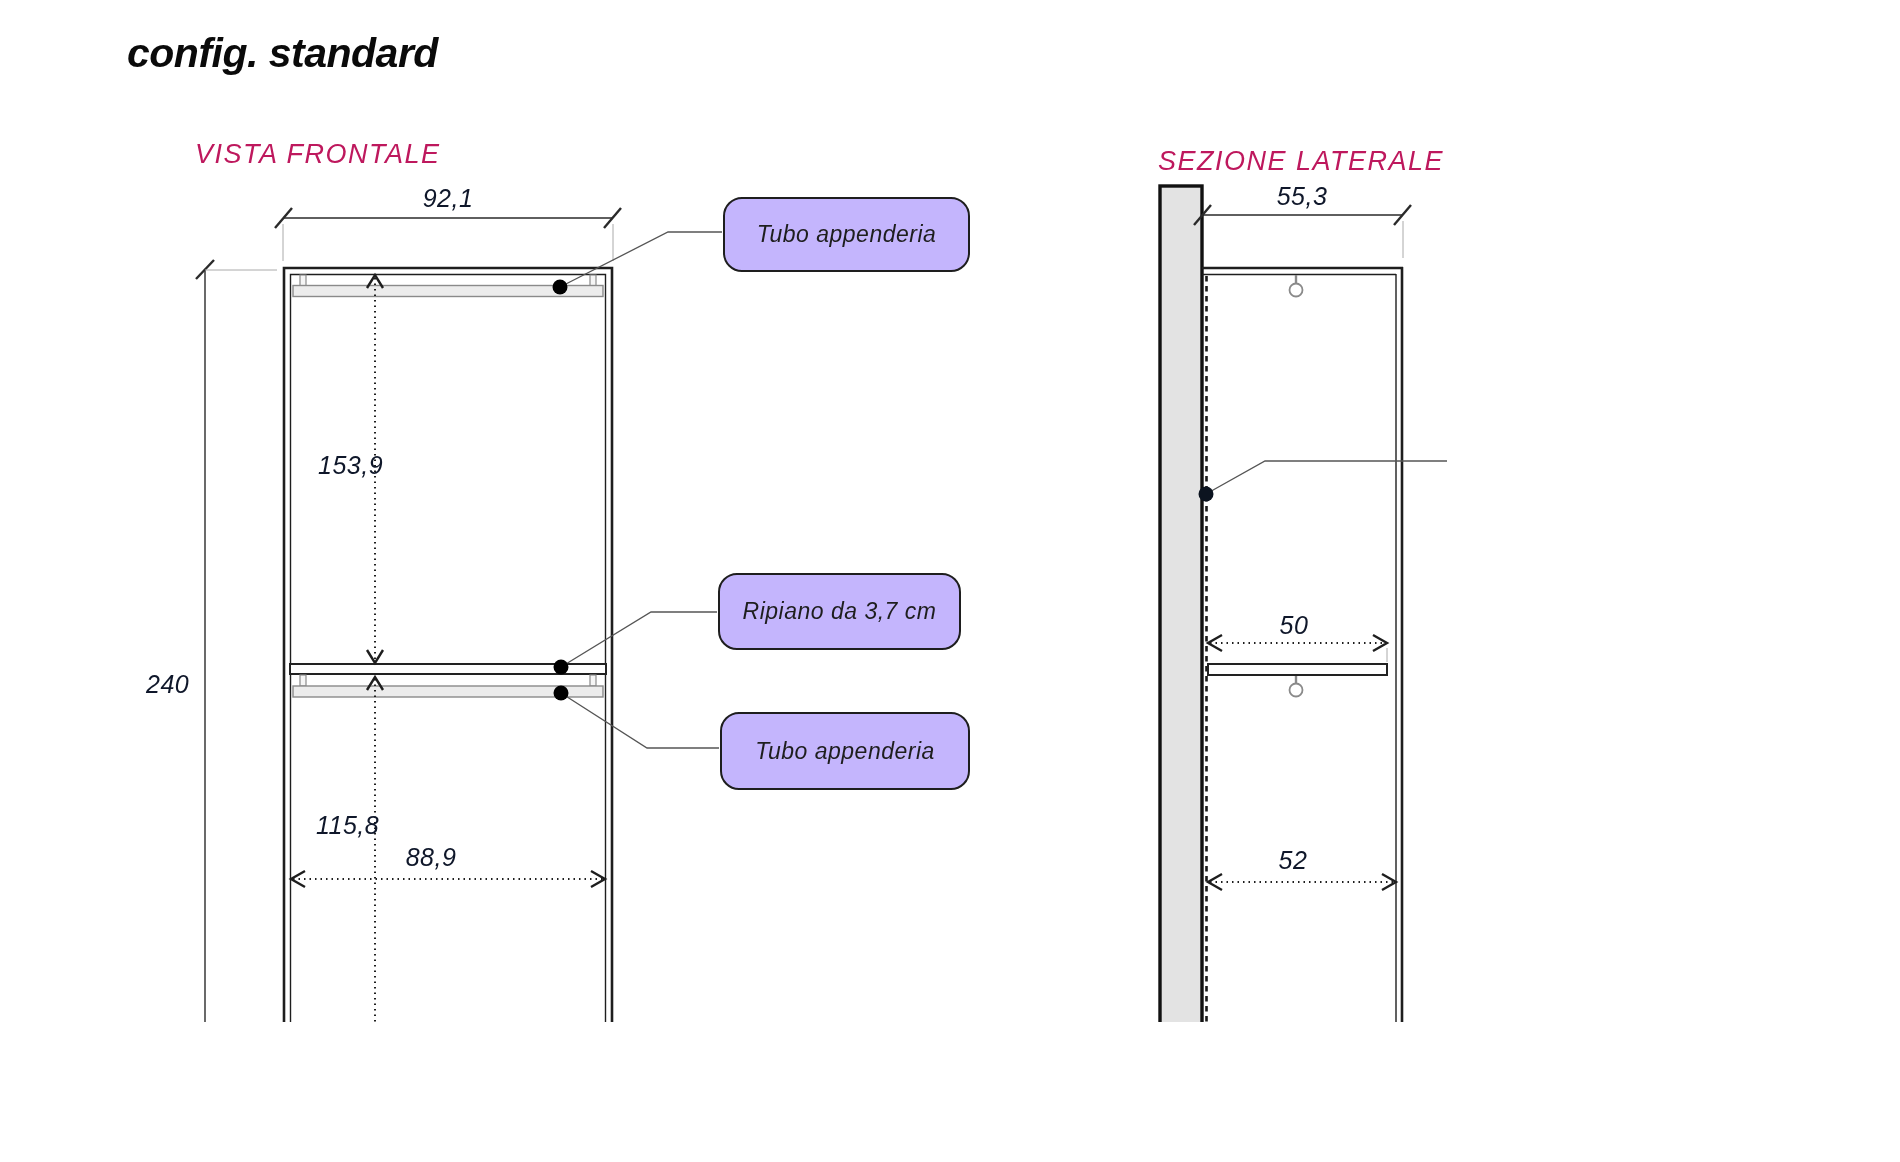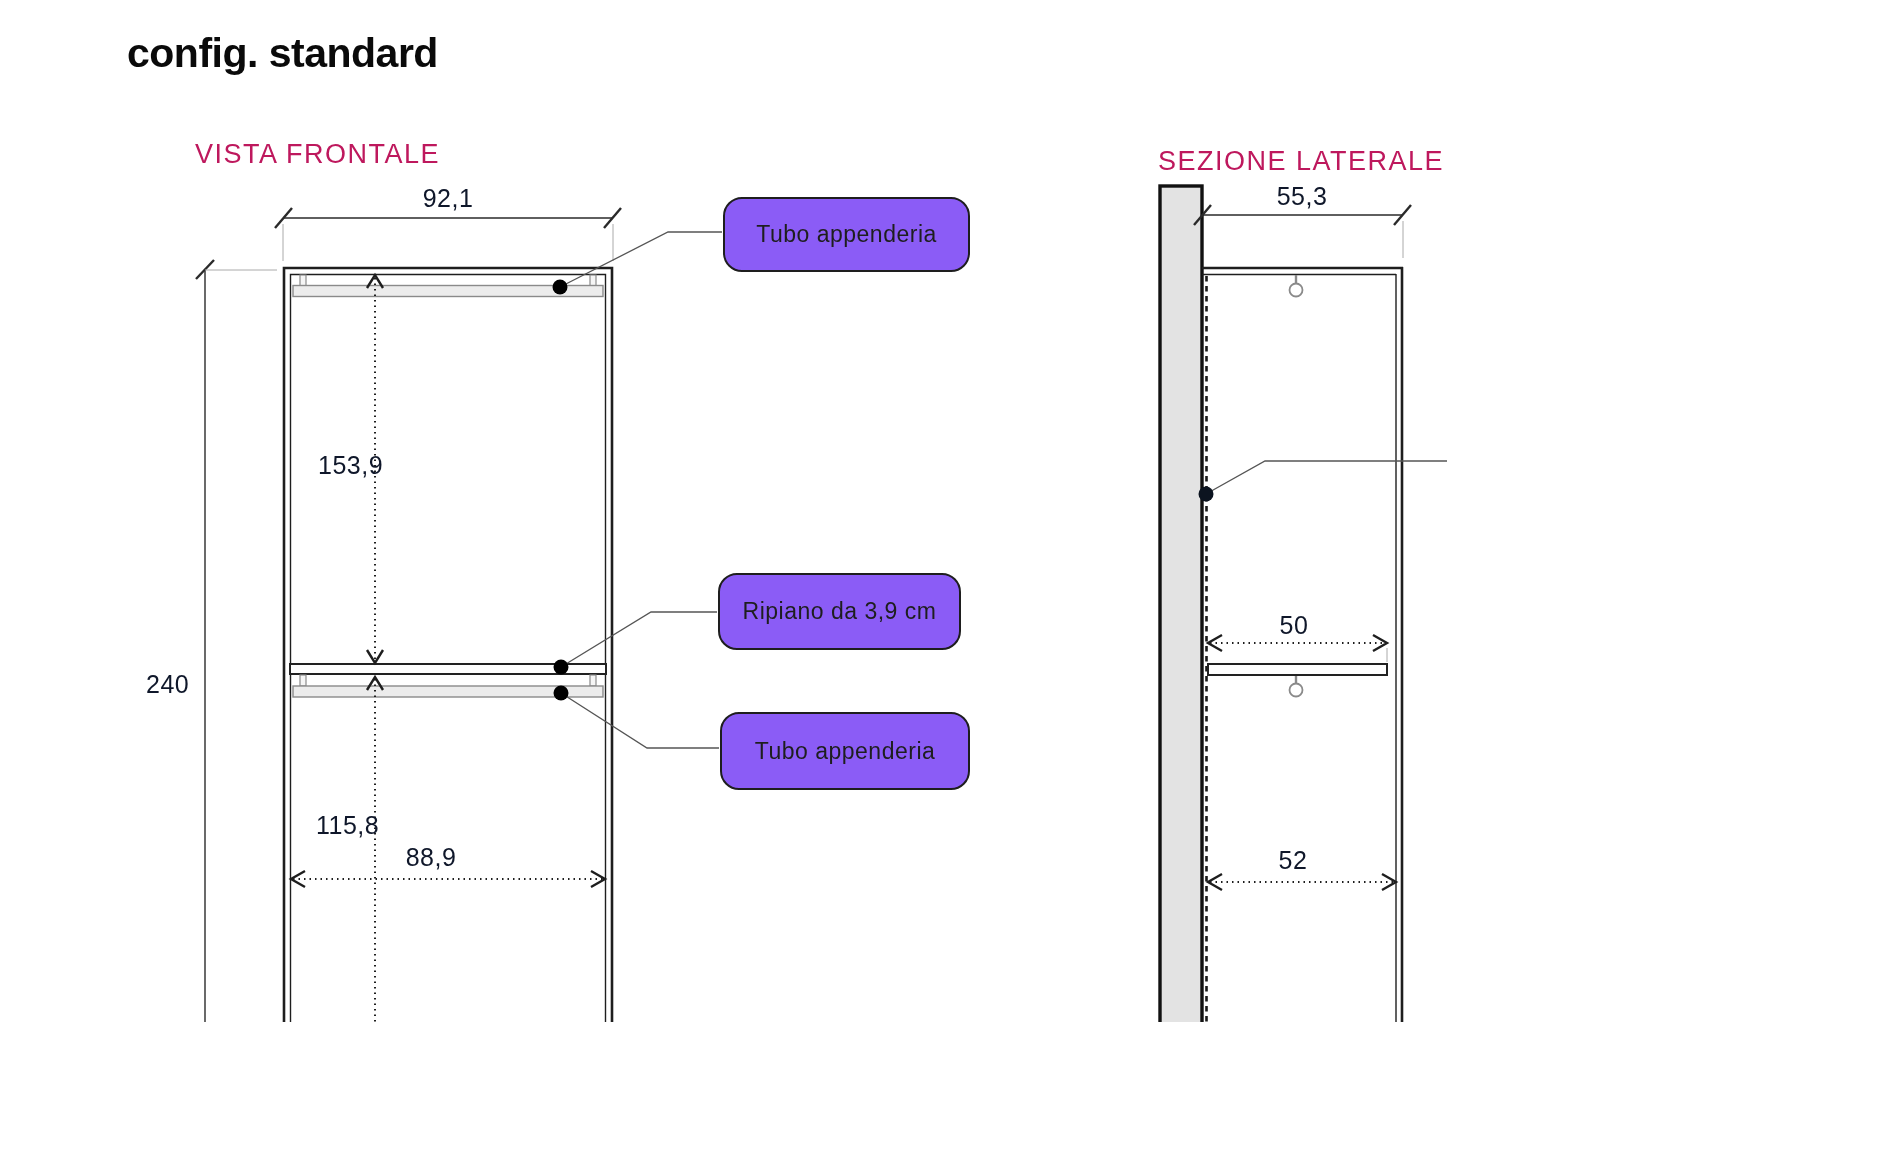--- a/index.html
+++ b/index.html
@@ -3,36 +3,37 @@
 <meta charset="utf-8">
 <style>
   html,body{margin:0;padding:0;background:#ffffff;}
   #stage{
     position:relative;
     width:1900px;height:1022px;
     background:#ffffff;
     font-family:"Liberation Sans", sans-serif;
     color:#1c1c1c;
     overflow:hidden;
+    font-style:italic;
   }
   #stage svg{position:absolute;left:0;top:0;}
   .abs{position:absolute;white-space:nowrap;}
   .page-title{
     font-size:41px;font-weight:700;letter-spacing:-0.5px;color:#0a0a0a;
   }
   .view-label{
     font-size:27px;font-weight:300;letter-spacing:1.5px;color:#be185d;
   }
   .dim-label{
     font-size:25px;font-weight:300;letter-spacing:0.5px;color:#0f172a;
   }
   .center-x{transform:translateX(-50%);}
   .callout{
     position:absolute;
-    background:#8b5cf6;
+    background:#c4b5fd;
     border:2.2px solid #1e1e1e;
     border-radius:19px;
     display:flex;align-items:center;justify-content:center;
     font-size:23px;font-weight:300;letter-spacing:0.5px;color:#1e1e1e;
     box-sizing:border-box;
   }
 </style>
 </head>
 <body>
 
@@ -184,21 +185,21 @@
 
   <div class="abs dim-label center-x" style="left:1302px;top:182px;">55,3</div>
   <div class="abs dim-label center-x" style="left:1294px;top:611px;">50</div>
   <div class="abs dim-label center-x" style="left:1293px;top:846px;">52</div>
 
   <div class="callout" style="left:723px;top:197px;width:247px;height:75px;">
     <span>Tubo appenderia</span>
   </div>
 
   <div class="callout" style="left:718px;top:573px;width:243px;height:77px;">
-    <span>Ripiano da 3,9 cm</span>
+    <span>Ripiano da 3,7 cm</span>
   </div>
 
   <div class="callout" style="left:720px;top:712px;width:250px;height:78px;">
     <span>Tubo appenderia</span>
   </div>
 
 
 </div>
 
 </body></html>

